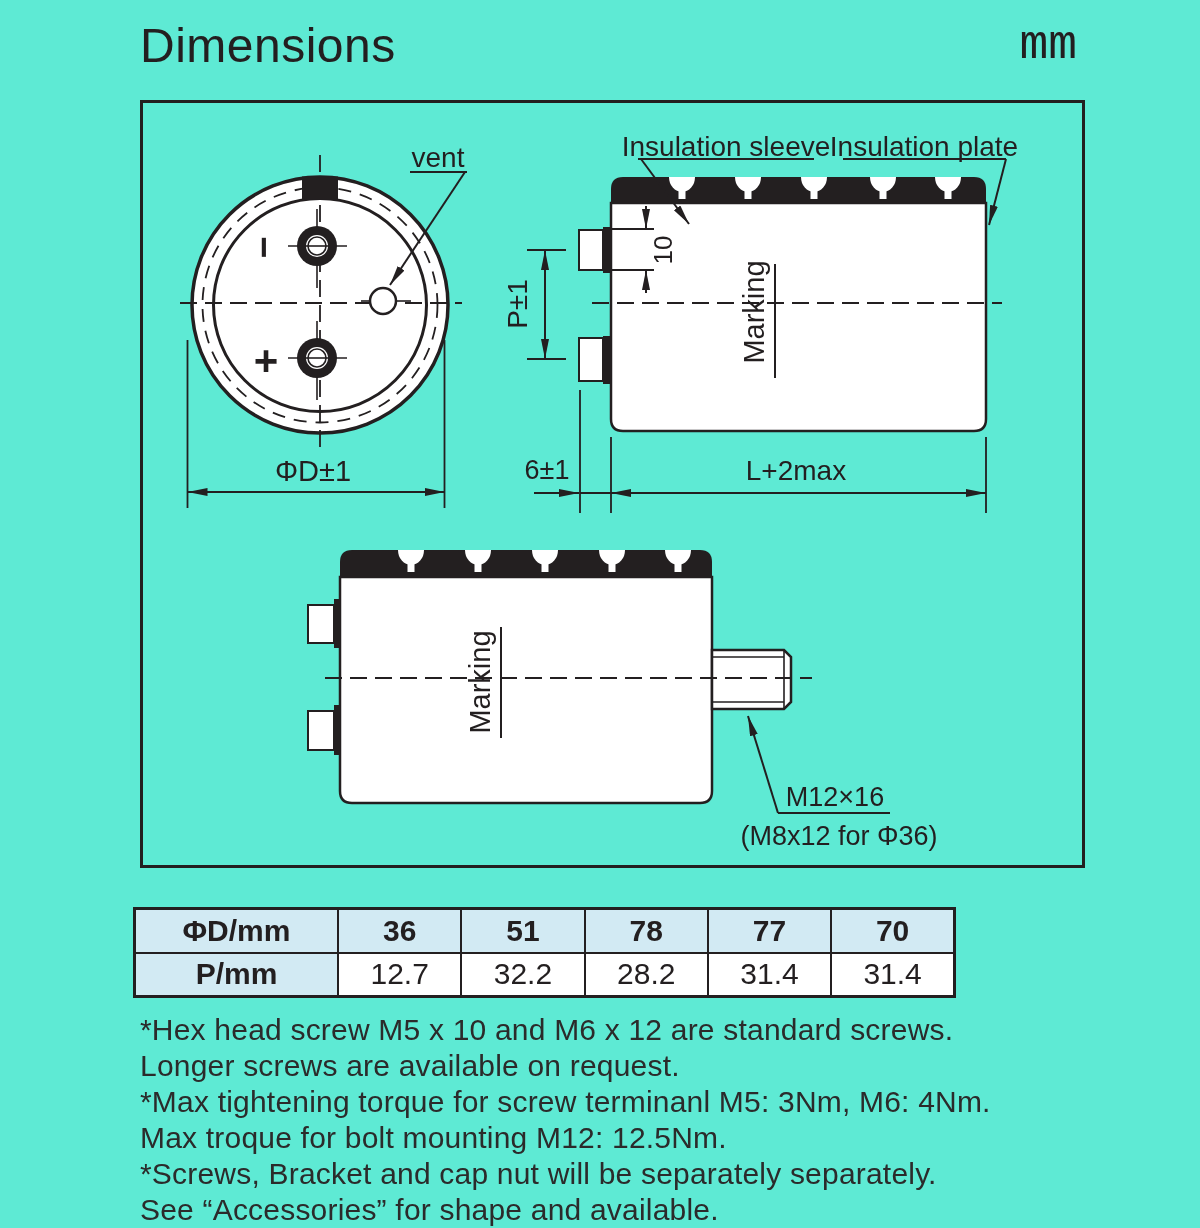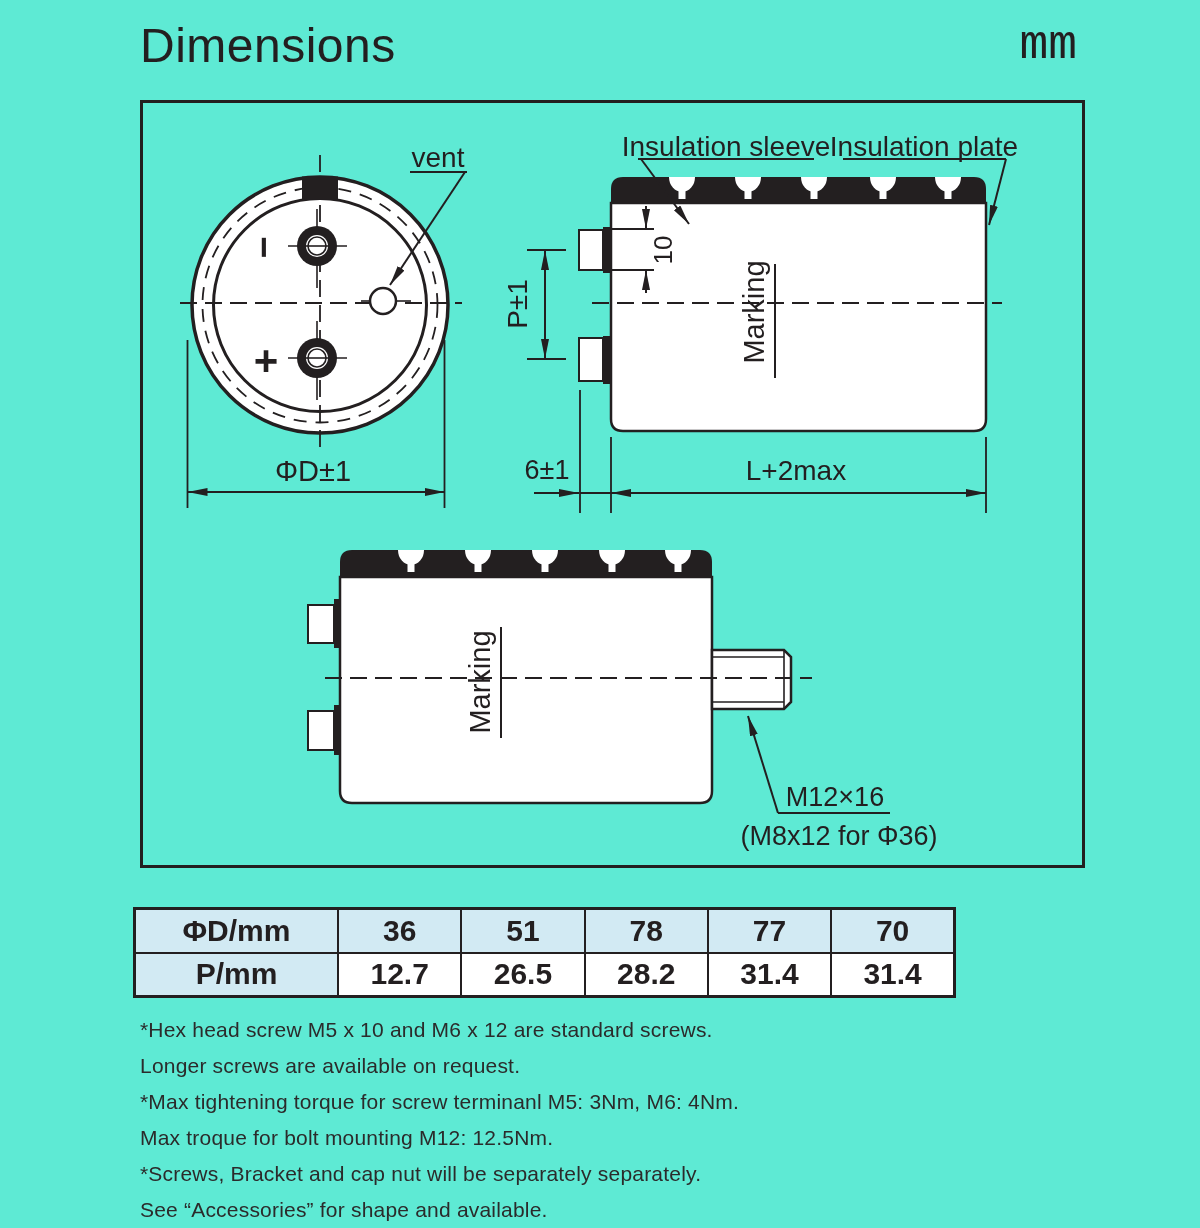--- a/index.html
+++ b/index.html
@@ -23,26 +23,26 @@
     position:absolute; left:133px; top:895px; width:823px; height:89px;
     border-collapse:collapse; table-layout:fixed;margin-top:12px;
   }
   .dim-table td {
     border:2.5px solid #231f20; text-align:center; vertical-align:middle;
     font-size:30px; padding:0;
   }
   .dim-table tr { height:44px; }
   .dim-table td.hdr { background:#d2eaf3; font-weight:bold; }
   .dim-table td.rowhdr { background:#d2eaf3; font-weight:bold; }
-  .dim-table td.val { background:#ffffff; font-weight:bold; }
+  .dim-table td.val { background:#ffffff; font-weight:normal; }
   .dim-table { border:3px solid #231f20; }
   
   .notes {
     position:absolute; left:140px; top:1012px; width:960px;
-    font-size:21px; line-height:36px; color:#2b2b2b; letter-spacing:0.2px;
+    font-size:30px; line-height:36px; color:#2b2b2b; letter-spacing:0.2px;
   }
 </style>
 </head>
 <body>
 
 <div class="page">
 
   <div class="page-title">Dimensions</div>
   <div class="unit-label">mm</div>
 
@@ -215,21 +215,21 @@
       <td class="hdr" style="width:201px">ΦD/mm</td>
       <td class="hdr">36</td>
       <td class="hdr">51</td>
       <td class="hdr">78</td>
       <td class="hdr">77</td>
       <td class="hdr">70</td>
     </tr>
     <tr>
       <td class="rowhdr">P/mm</td>
       <td class="val">12.7</td>
-      <td class="val">26.5</td>
+      <td class="val">32.2</td>
       <td class="val">28.2</td>
       <td class="val">31.4</td>
       <td class="val">31.4</td>
     </tr>
   </tbody>
     </table>
 
   <div class="notes">
     <div>*Hex head screw M5 x 10 and M6 x 12 are standard screws.</div>
     <div>Longer screws are available on request.</div>

